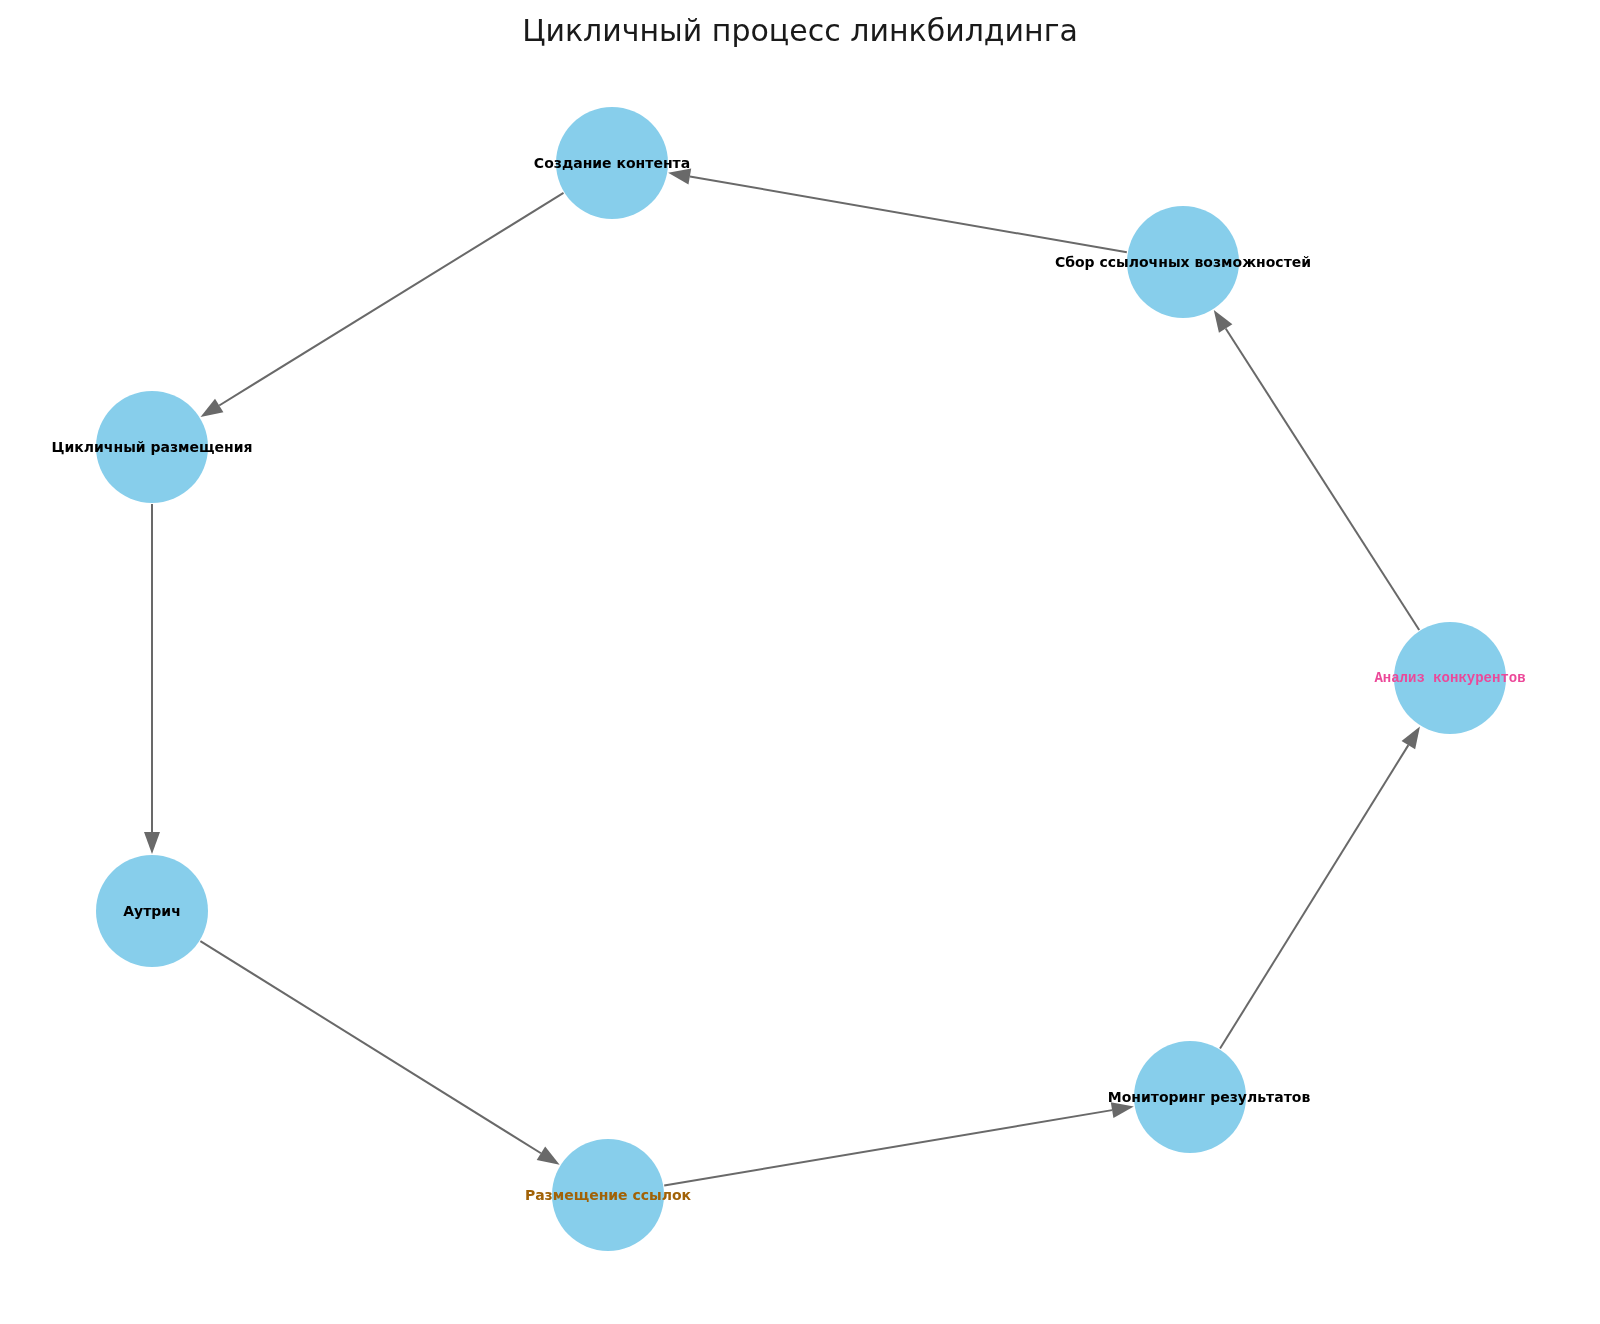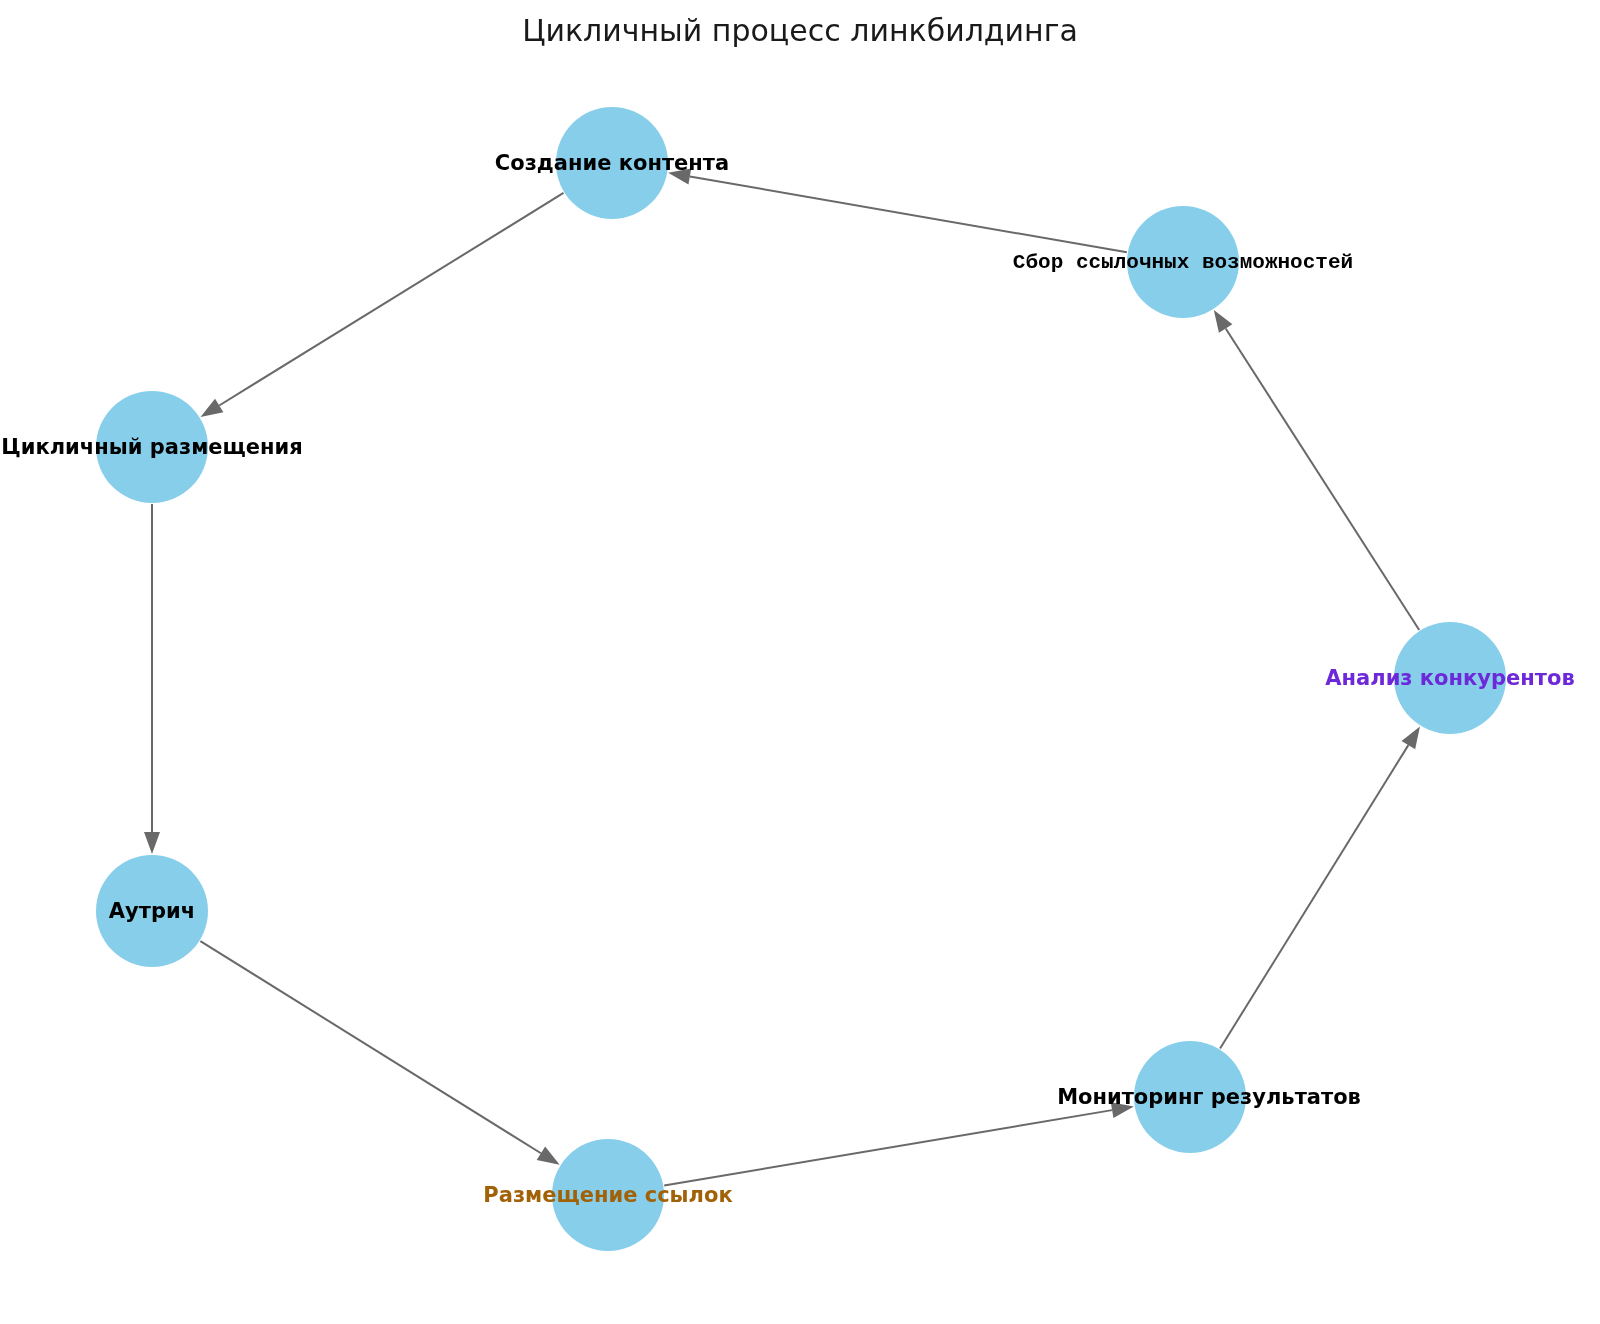--- a/index.html
+++ b/index.html
@@ -34,21 +34,21 @@
   #graph-svg {
     position: absolute;
     left: 0;
     top: 0;
     width: 1600px;
     height: 1324px;
   }
   .node-label {
     position: absolute;
     font-family: "DejaVu Sans", sans-serif;
-    font-size: 21px;
+    font-size: 14px;
     font-weight: bold;
     color: #000000;
     white-space: nowrap;
     transform: translate(-50%, -50%);
     pointer-events: none;
     letter-spacing: 0px;
   }
 </style>
 </head>
 <body>
@@ -79,22 +79,22 @@
         <circle cx="612" cy="163" r="56" fill="#87CEEB"></circle>
         <circle cx="152" cy="447" r="56" fill="#87CEEB"></circle>
         <circle cx="152" cy="911" r="56" fill="#87CEEB"></circle>
         <circle cx="608" cy="1195" r="56" fill="#87CEEB"></circle>
         <circle cx="1190" cy="1097" r="56" fill="#87CEEB"></circle>
         <circle cx="1450" cy="678" r="56" fill="#87CEEB"></circle>
       </g>
   </svg>
 
   <div id="labels-layer">
-      <div class="node-label" style="left: 1183px; top: 262px; color: rgb(0, 0, 0); font-family: Liberation Mono, monospace;">Сбор ссылочных возможностей</div>
+      <div class="node-label" style="left: 1183px; top: 262px; color: rgb(0, 0, 0);">Сбор ссылочных возможностей</div>
       <div class="node-label" style="left: 612px; top: 163px; color: rgb(0, 0, 0);">Создание контента</div>
       <div class="node-label" style="left: 152px; top: 447px; color: rgb(0, 0, 0);">Цикличный размещения</div>
       <div class="node-label" style="left: 152px; top: 911px; color: rgb(0, 0, 0);">Аутрич</div>
       <div class="node-label" style="left: 608px; top: 1195px; color: #a16207;">Размещение ссылок</div>
       <div class="node-label" style="left: 1190px; top: 1097px; color: rgb(0, 0, 0); margin-left: 19px;">Мониторинг результатов</div>
-      <div class="node-label" style="left: 1450px; top: 678px; color: #6d28d9;">Анализ конкурентов</div>
+      <div class="node-label" style="left: 1450px; top: 678px; color: #ec4899; font-family: Liberation Mono, monospace;">Анализ конкурентов</div>
     </div>
 
 </div>
 
 </body></html>

